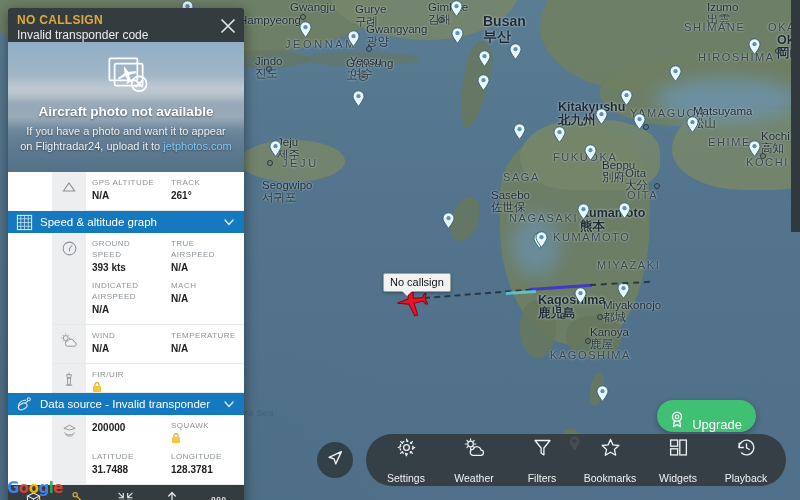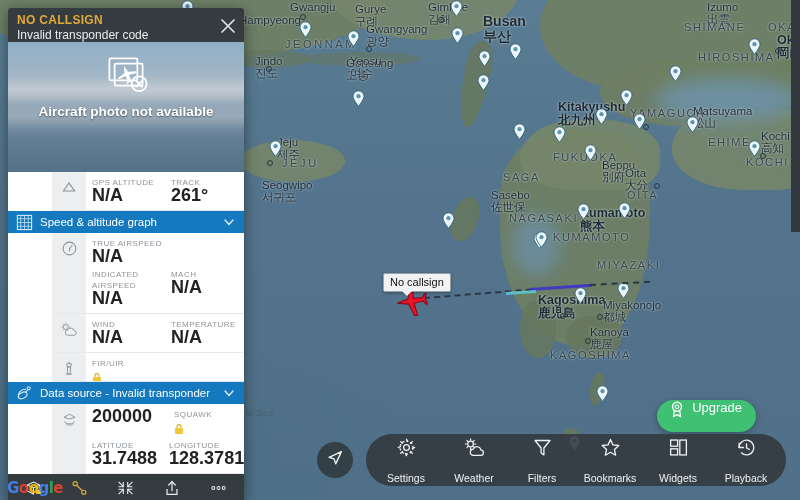--- a/index.html
+++ b/index.html
@@ -83,21 +83,21 @@
 
   .p-body{background:#fff;}
   .row{display:flex;border-bottom:1px solid #e6e8ea;margin-left:44px;}
   .gutter{width:34px;min-width:34px;background:#eceef0;display:flex;
     align-items:flex-start;justify-content:center;padding-top:7px;}
   .gutter svg{display:block;}
   .cells{flex:1;padding:3px 0 4px;}
   .pair{display:flex;padding:2px 0 3px;}
   .cell{flex:1;padding:0 6px;}
   .cell .lab{font-size:8px;color:#8e9499;letter-spacing:.45px;text-transform:uppercase;line-height:11px;}
-  .cell .val{font-size:18px;color:#222;font-weight:700;line-height:15px;}
+  .cell .val{font-size:10px;color:#222;font-weight:700;line-height:15px;}
   .lock{display:inline-block;width:10px;height:12px;vertical-align:-2px;}
 
   .sect{background:#1479be;color:#fff;display:flex;align-items:center;
     padding:5px 8px;height:22px;box-sizing:border-box;cursor:pointer;}
   .sect .sicon{width:18px;height:18px;margin-right:6px;display:flex;align-items:center;}
   .sect .stxt{flex:1;font-size:11.5px;font-weight:400;}
   .sect .chev{width:14px;height:14px;}
 
   .p-foot{background:#353c40;display:flex;align-items:center;
     justify-content:space-around;padding:4px 2px 4px;}
@@ -110,21 +110,21 @@
     border-radius:50%;background:rgba(47,56,62,.86);
     display:flex;align-items:center;justify-content:center;cursor:pointer;}
   #bottombar{position:absolute;left:366px;bottom:14px;width:420px;height:52px;
     background:rgba(51,58,63,.9);border-radius:26px;display:flex;
     align-items:center;justify-content:space-around;padding:0 6px;box-sizing:border-box;}
   .bb{display:flex;flex-direction:column;align-items:center;cursor:pointer;width:62px;}
   .bb .bic{height:22px;display:flex;align-items:center;justify-content:center;}
   .bb .blab{font-size:10.5px;color:#eef2f4;margin-top:13px;}
 
   #upgrade{position:absolute;right:44px;bottom:68px;height:32px;
-    background:#3fc072;border-radius:16px;display:flex;align-items:flex-start;
+    background:#3fc072;border-radius:16px;display:flex;align-items:flex-end;
     padding:0 14px 0 11px;cursor:pointer;box-shadow:0 2px 6px rgba(0,0,0,.3);}
   #upgrade .ulab{color:#fff;font-size:13px;font-weight:400;margin-left:6px;}
 
   
   #glogo{position:absolute;left:7px;bottom:3px;font-size:15px;font-weight:700;
     font-family:"DejaVu Sans",sans-serif;letter-spacing:-.5px;opacity:.92;}
   #glogo span:nth-child(1){color:#4285F4;}
   #glogo span:nth-child(2){color:#EA4335;}
   #glogo span:nth-child(3){color:#FBBC05;}
   #glogo span:nth-child(4){color:#4285F4;}
@@ -542,20 +542,24 @@
         <div class="ph-icon">
           <svg viewBox="0 0 64 48" width="56" height="42">
             <rect x="13" y="5" width="32" height="25" rx="1.5" fill="none" stroke="#ffffff" stroke-width="2"></rect>
             <rect x="19" y="11" width="32" height="25" rx="1.5" fill="none" stroke="#ffffff" stroke-width="2"></rect>
             <path d="M33 13 L35.2 21 L44 23.6 L44 25.6 L35.2 24.6 L34.6 30.8 L37 32.4 L37 33.6 L33 32.6 L29 33.6 L29 32.4 L31.4 30.8 L30.8 24.6 L22 25.6 L22 23.6 L30.8 21 Z" fill="#ffffff" transform="rotate(-20 33 23)"></path>
             <circle cx="47" cy="34" r="8.5" fill="none" stroke="#ffffff" stroke-width="2"></circle>
             <path d="M43.6 30.6 L50.4 37.4 M50.4 30.6 L43.6 37.4" stroke="#ffffff" stroke-width="2" stroke-linecap="round"></path>
           </svg>
         </div>
         <div class="ph-title">Aircraft photo not available</div>
+        <div class="ph-note">
+          <span>If you have a photo and want it to appear</span><br>
+          <span>on Flightradar24, upload it to </span><a href="#">jetphotos.com</a>
+        </div>
       </div>
     </div>
 
     <div class="p-body">
 
       <div class="row">
         <div class="gutter">
           <svg viewBox="0 0 20 20" width="16" height="16">
               <path d="M3 15 L10 5 L17 15 Z" fill="none" stroke="#8a9096" stroke-width="1.4"></path>
             </svg>
@@ -592,20 +596,24 @@
       <div class="row">
         <div class="gutter">
           <svg viewBox="0 0 20 20" width="17" height="17">
             <circle cx="10" cy="10" r="7.5" fill="none" stroke="#8a9096" stroke-width="1.2"></circle>
             <path d="M10 10 L13 6.5" stroke="#8a9096" stroke-width="1.2" stroke-linecap="round"></path>
             <path d="M10 10 L10 13" stroke="#8a9096" stroke-width="1.2" stroke-linecap="round"></path>
           </svg>
         </div>
         <div class="cells">
           <div class="pair">
+            <div class="cell">
+              <div class="lab">GROUND SPEED</div>
+              <div class="val">393 kts</div>
+            </div>
             <div class="cell">
               <div class="lab">TRUE AIRSPEED</div>
               <div class="val">N/A</div>
             </div>
           </div>
           <div class="pair">
             <div class="cell">
               <div class="lab">INDICATED AIRSPEED</div>
               <div class="val">N/A</div>
             </div>

